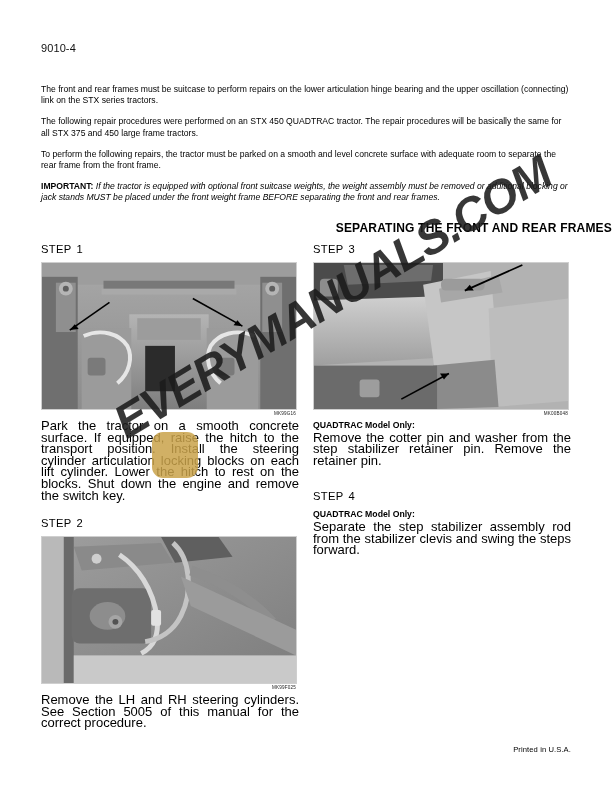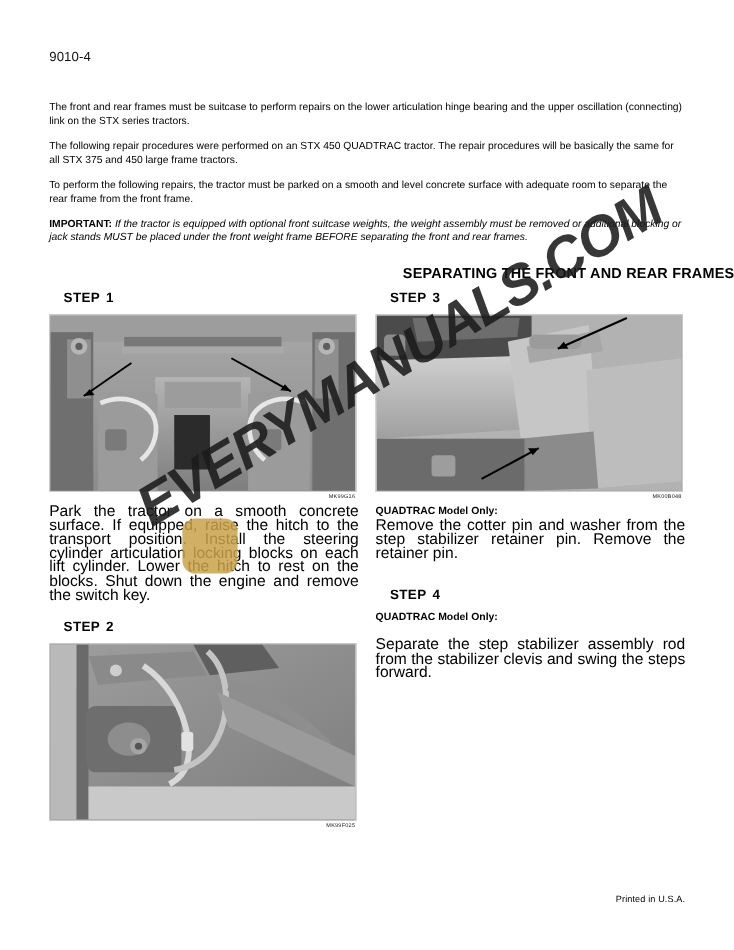--- a/index.html
+++ b/index.html
@@ -74,23 +74,23 @@
   
   .col {
     position: absolute;
     width: 258px;
   }
   .col-left  { left: 41px;  top: 243px; }
   .col-right { left: 313px; top: 243px; }
 
   .step-head {
     font-size: 11.2px;
-    font-weight: bold;
+    font-weight: normal;
     letter-spacing: 0.3px;
-    margin: 0 0 7px 12px;
+    margin: 0 0 7px 0;
   }
   .step-head .num { margin-left: 5px; }
 
   .figure {
     position: relative;
     width: 256px;
     margin: 0 0 2px 0;
   }
   .figure .photo {
     width: 256px;
@@ -256,20 +256,21 @@
         <path d="M132 6 C150 22 152 56 140 80 C132 96 118 104 104 106" stroke="#c4c4c4" stroke-width="5" fill="none"></path>
         <rect x="110" y="74" width="10" height="16" rx="2" fill="#e2e2e2"></rect>
         <path d="M150 34 C180 44 210 62 232 86" stroke="#8e8e8e" stroke-width="10" fill="none"></path>
         <path d="M140 40 L256 94 L256 120 L150 70 Z" fill="#9b9b9b"></path>
         <rect x="32" y="120" width="224" height="28" fill="#c9c9c9"></rect>
         <circle cx="55" cy="22" r="5" fill="#cfcfcf"></circle>
       </svg>
       <div class="fig-code">MK99F025</div>
     </div>
 
+    <p class="body-text">Remove the LH and RH steering cylinders. See Section 5005 of this manual for the correct procedure.</p>
   </div>
 
   <div class="col col-right">
 
     <div class="step-head"><span>STEP</span><span class="num">3</span></div>
 
     <div class="figure">
       <svg class="photo" viewBox="0 0 256 148" preserveAspectRatio="none">
         <defs>
           <linearGradient id="g3a" x1="0" y1="0" x2="0" y2="1">
@@ -298,21 +299,21 @@
     </div>
 
     <p class="sub-head">QUADTRAC Model Only:</p>
     <p class="body-text" style="margin-top:0">Remove the cotter pin and washer from the step stabilizer retainer pin. Remove the retainer pin.</p>
 
     <div class="spacer-step4"></div>
 
     <div class="step-head"><span>STEP</span><span class="num">4</span></div>
 
     <p class="sub-head" style="margin-top:0">QUADTRAC Model Only:</p>
-    <p class="body-text" style="margin-top:10px">Separate the step stabilizer assembly rod from the stabilizer clevis and swing the steps forward.</p>
+    <p class="body-text" style="margin-top:0">Separate the step stabilizer assembly rod from the stabilizer clevis and swing the steps forward.</p>
   </div>
 
   <div class="footer">Printed in U.S.A.</div>
 
   <div class="watermark">
     <div class="wm-badge"></div>
     <div class="wm-text">EVERYMANUALS.COM</div>
   </div>
 
 </div>

